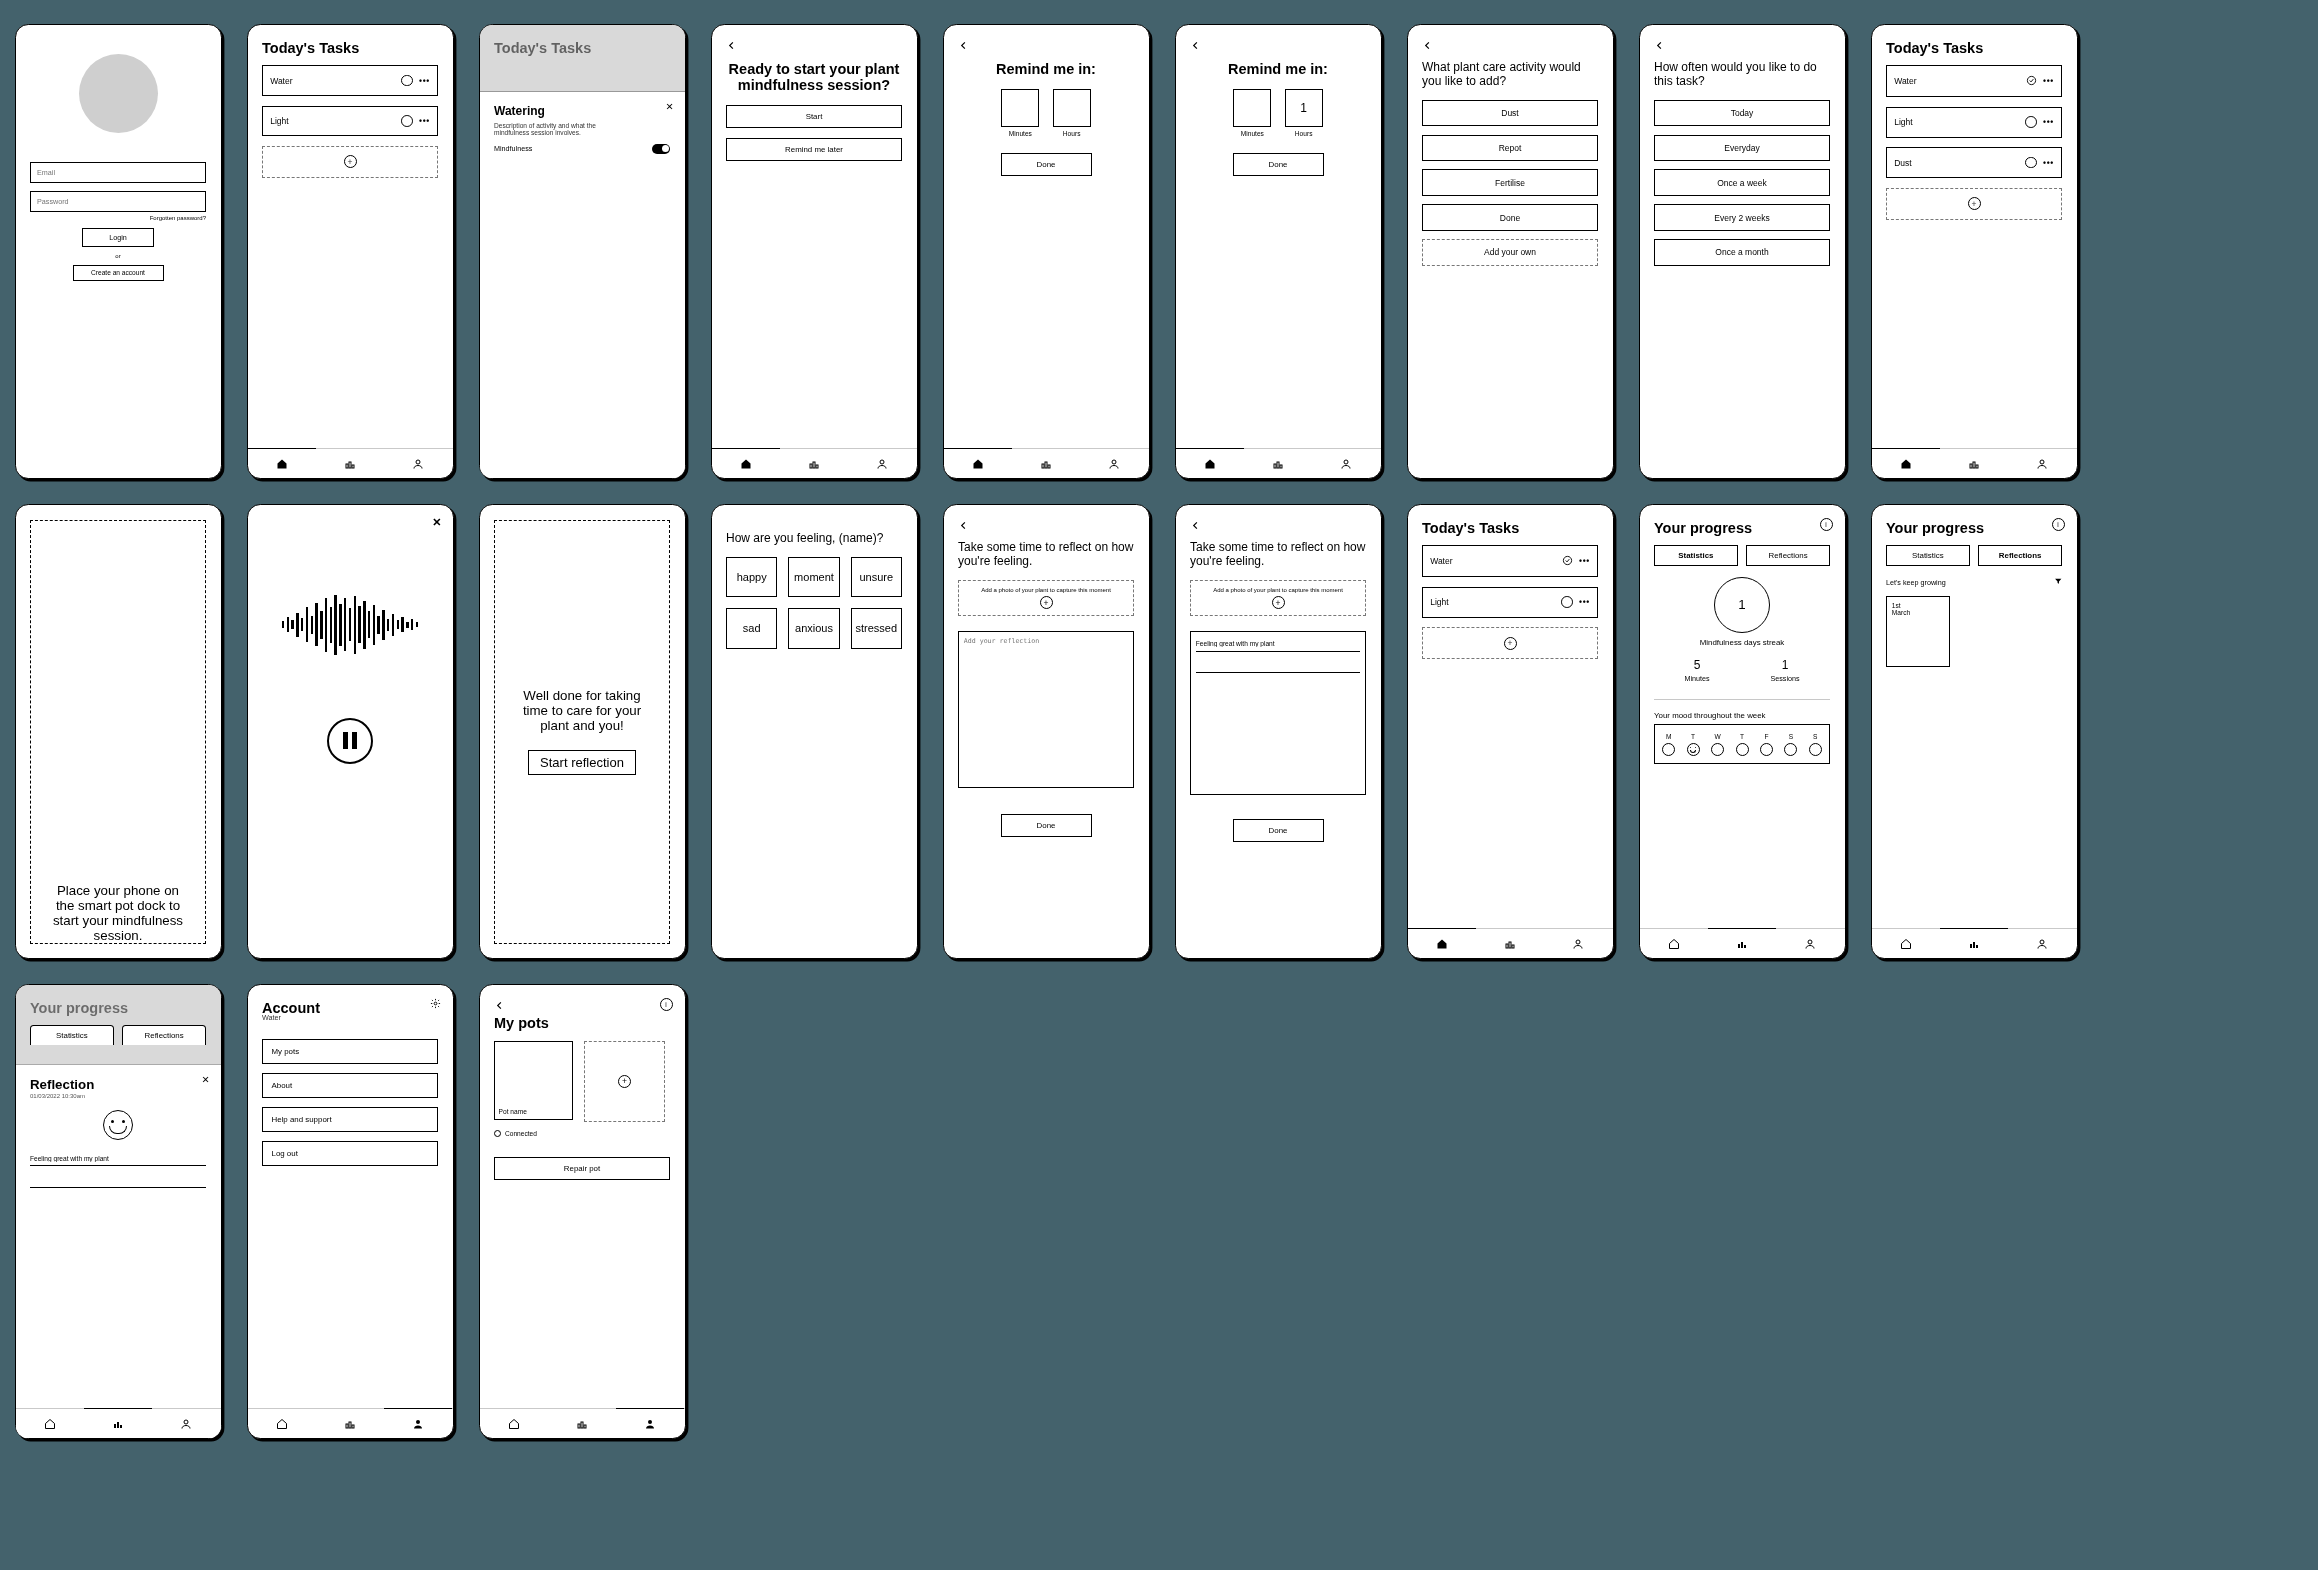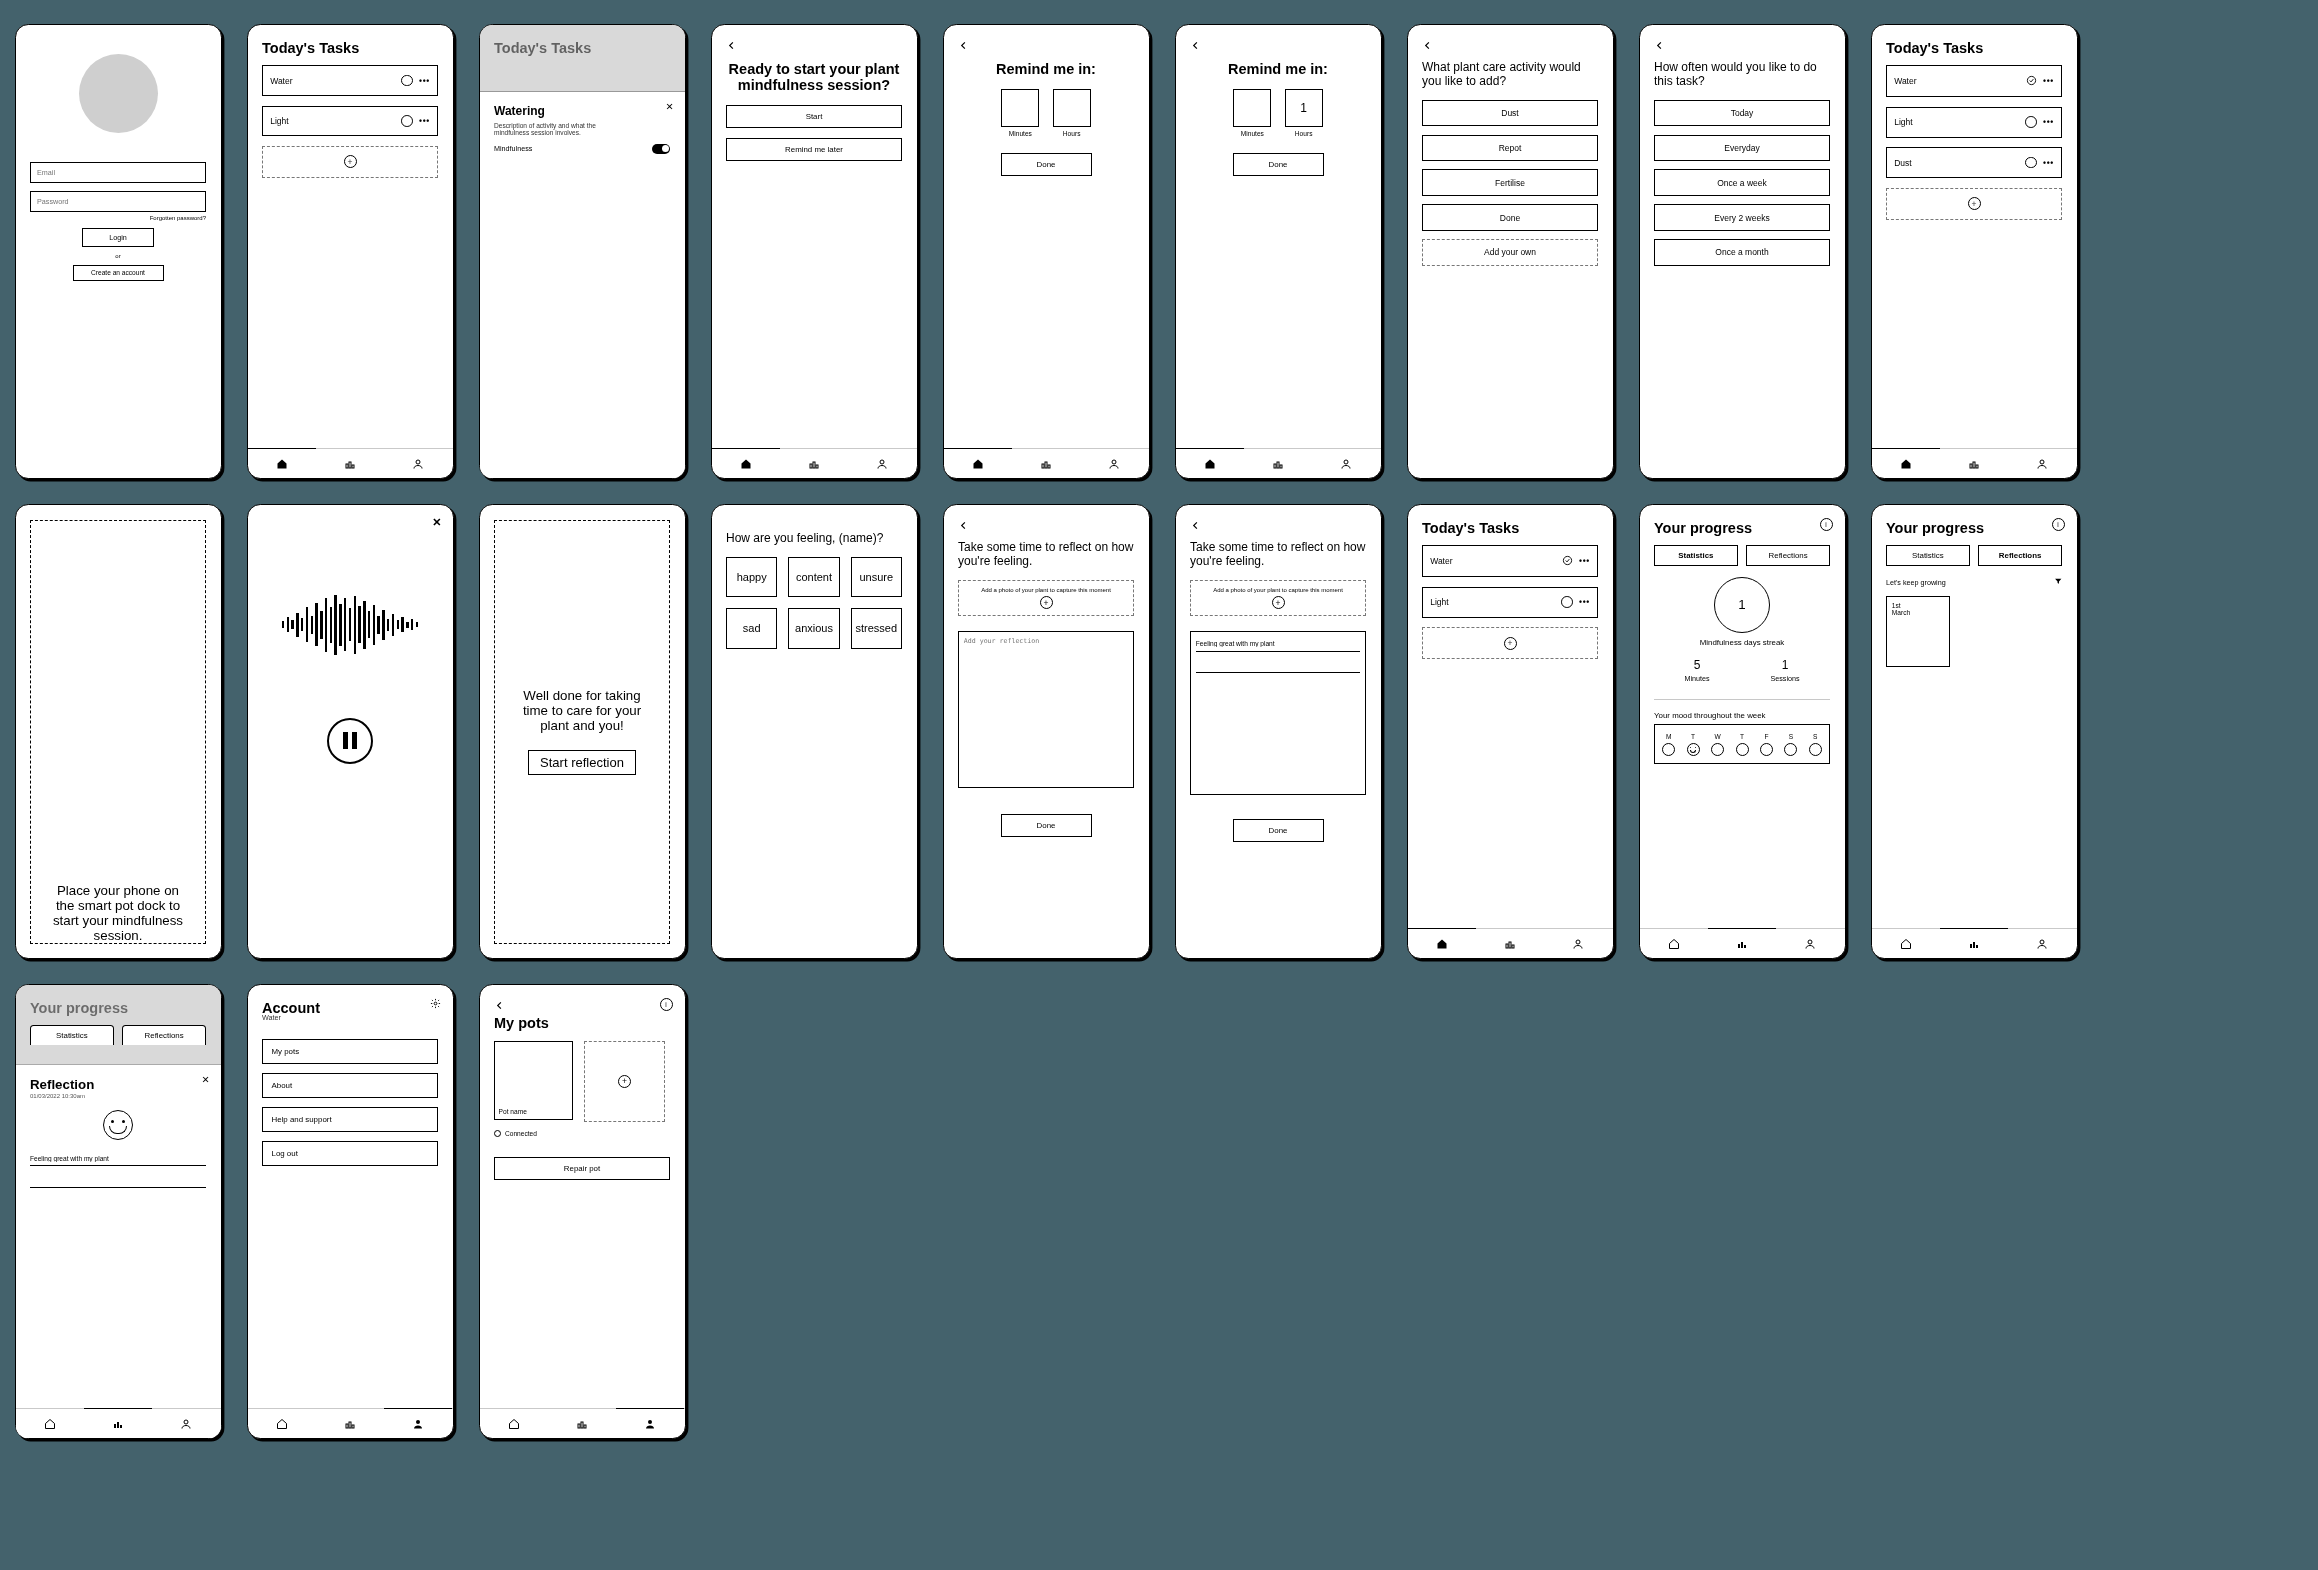--- a/index.html
+++ b/index.html
@@ -510,21 +510,21 @@
     <div>Well done for taking time to care for your plant and you!</div>
     <button class="btn sm" style="font-size:13px">Start reflection</button>
   </div>
 </div>
 
 <div class="phone">
   <div class="content">
     <h1 class="left-q" style="margin-top:11px">How are you feeling, (name)?</h1>
     <div class="feel-grid">
       <div class="chip">happy</div>
-      <div class="chip">content</div>
+      <div class="chip">moment</div>
       <div class="chip">unsure</div>
       <div class="chip">sad</div>
       <div class="chip">anxious</div>
       <div class="chip">stressed</div>
     </div>
   </div>
 </div>
 
 <div class="phone">
   <div class="content">

